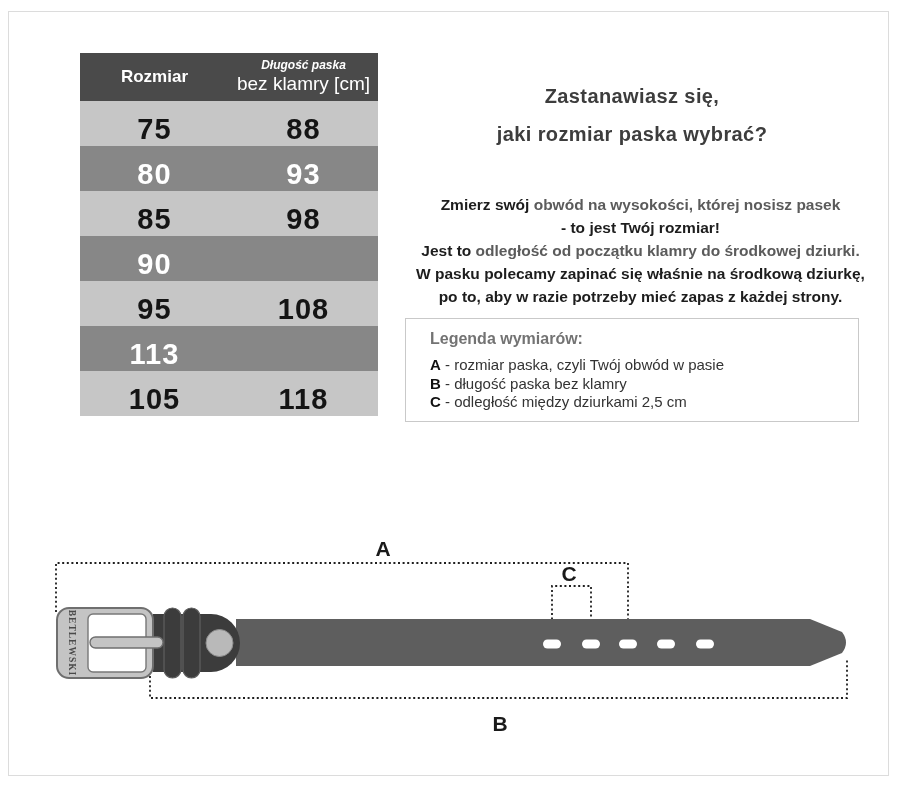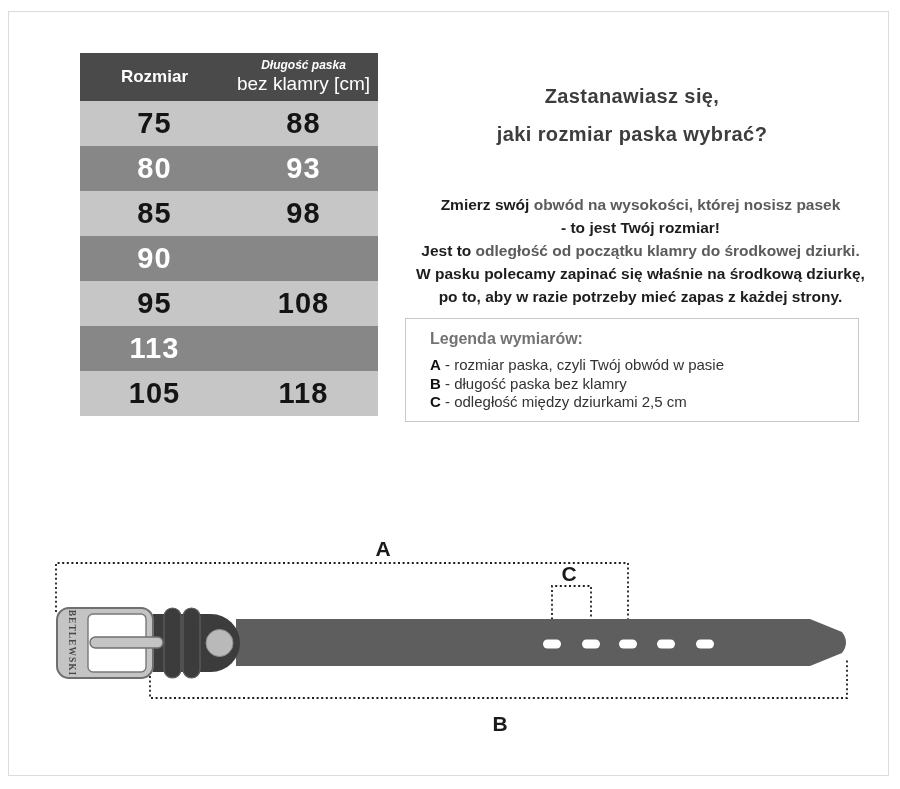--- a/index.html
+++ b/index.html
@@ -7,21 +7,21 @@
   .canvas{position:relative;width:900px;height:789px;background:#fff;overflow:hidden;}
   .frame{position:absolute;left:8px;top:11px;width:879px;height:763px;border:1px solid #dcdcdc;background:#fff;}
 
   
   .size-table{position:absolute;left:34px;top:53px;width:298px;margin-left:46px;}
   .st-header{height:48px;background:#4a4a4a;color:#fff;display:flex;}
   .st-hcol{width:50%;display:flex;flex-direction:column;align-items:center;justify-content:center;line-height:1.15;}
   .st-h1{font-size:17px;font-weight:700;}
   .st-h2a{font-size:12px;font-weight:700;font-style:italic;}
   .st-h2b{font-size:19px;font-weight:400;}
-  .st-rows .st-row{height:45px;display:flex;align-items:center;background:#c6c6c6;color:#141414;}
+  .st-rows .st-row{height:45px;display:flex;align-items:flex-end;background:#c6c6c6;color:#141414;}
   .st-rows .st-row:nth-child(even){background:#878787;color:#fff;}
   .st-cell{width:50%;text-align:center;font-size:29px;font-weight:700;letter-spacing:1px;}
 
   
   .heading{position:absolute;left:382px;top:77px;width:500px;text-align:center;
            font-size:20px;font-weight:700;color:#3d3d3d;line-height:38px;letter-spacing:0.4px;}
 
   
   .intro{position:absolute;left:392px;top:193px;width:497px;text-align:center;
          font-size:15.5px;font-weight:700;line-height:23px;color:#1d1d1d;}

